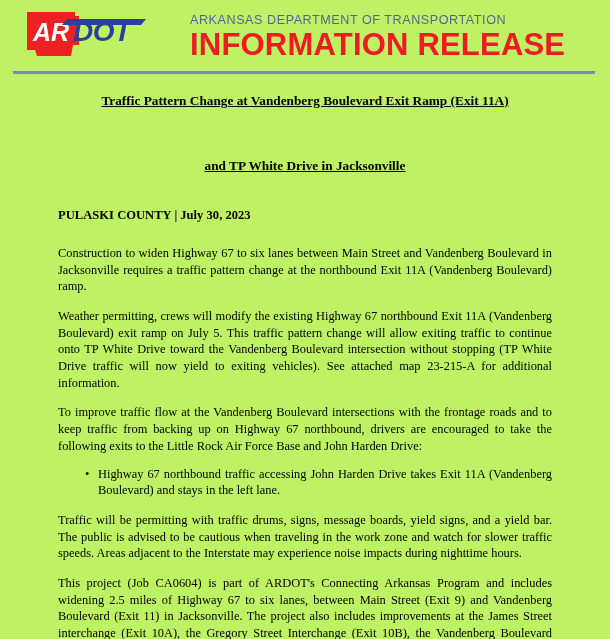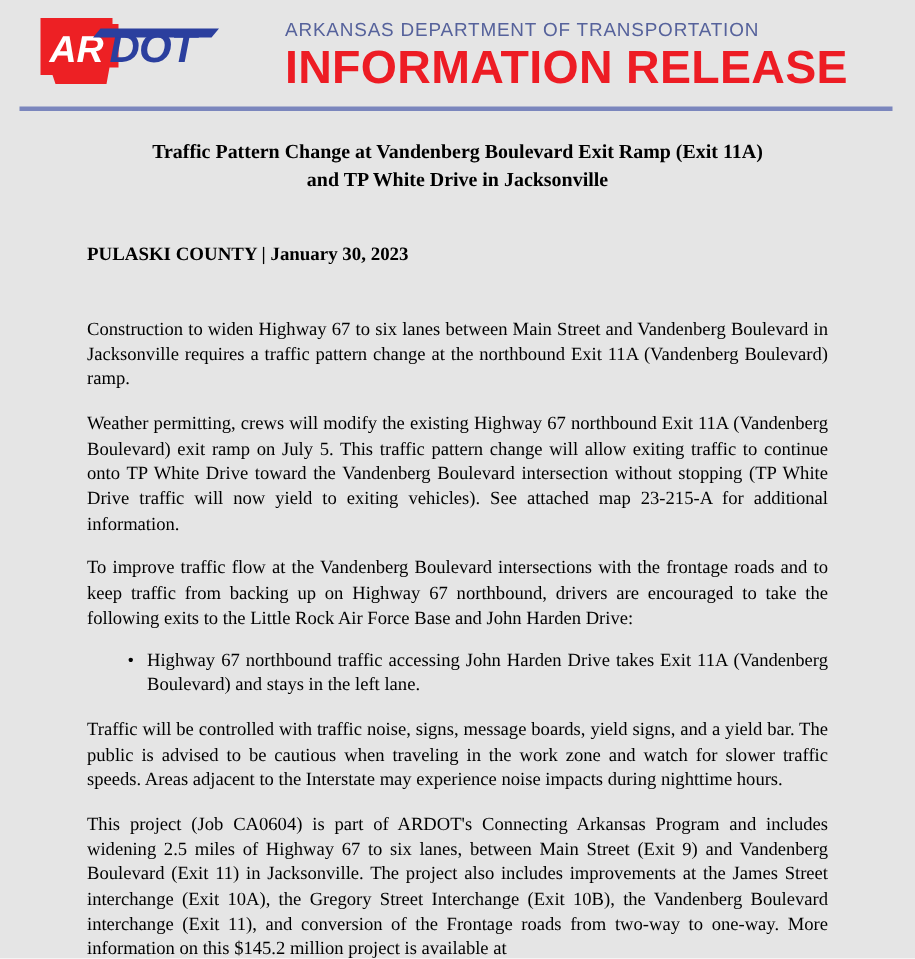--- a/index.html
+++ b/index.html
@@ -12,21 +12,21 @@
     height: 639px;
     overflow: hidden;
     font-family: "Liberation Serif", "DejaVu Serif", serif;
     color: #000000;
   }
 
   .page {
     position: relative;
     width: 610px;
     height: 639px;
-    background: #e5e5e5;
+    background: #bef264;
   }
 
   
   .masthead {
     position: relative;
     height: 62px;
     padding: 0;
   }
 
   .logo-wrap {
@@ -79,37 +79,38 @@
     width: 494px;
   }
 
   .doc-title {
     text-align: center;
     font-weight: bold;
     font-size: 13.3px;
     line-height: 1.42;
     margin: 0 0 0 0;
     padding: 0 2px;
+    text-decoration: underline;
   }
-  .doc-title .l2 { display: block; }
+  .doc-title .l2 { display: block; margin-top: 46px; }
 
   .dateline {
     font-weight: bold;
     font-size: 12.6px;
     margin-top: 31px;
     line-height: 1.3;
   }
 
   p.body-par {
     font-size: 12.4px;
     line-height: 1.345;
     text-align: justify;
     margin: 13px 0 0 0;
   }
-  p.body-par.first { margin-top: 34px; }
+  p.body-par.first { margin-top: 22px; }
 
   ul.exit-list {
     margin: 11px 0 12px 0;
     padding: 0 0 0 40px;
     list-style: none;
   }
   ul.exit-list li {
     font-size: 12.4px;
     line-height: 1.345;
     text-align: justify;
@@ -162,30 +163,30 @@
 
   <div class="rule"></div>
 
   <div class="content">
 
     <div class="doc-title">
       <span class="l1">Traffic Pattern Change at Vandenberg Boulevard Exit Ramp (Exit 11A)</span>
       <span class="l2">and TP White Drive in Jacksonville</span>
     </div>
 
-    <div class="dateline">PULASKI COUNTY | January 30, 2023</div>
+    <div class="dateline">PULASKI COUNTY | July 30, 2023</div>
 
     <p class="body-par first">Construction to widen Highway 67 to six lanes between Main Street and Vandenberg Boulevard in Jacksonville requires a traffic pattern change at the northbound Exit 11A (Vandenberg Boulevard) ramp.</p>
 
     <p class="body-par"><span>Weather permitting, crews will modify the existing Highway 67 northbound Exit 11A (Vandenberg Boulevard) exit ramp on </span><b>July 5.</b><span> This traffic pattern change will allow exiting traffic to continue onto TP White Drive toward the Vandenberg Boulevard intersection without stopping (TP White Drive traffic will now yield to exiting vehicles). See attached map 23-215-A for additional information.</span></p>
 
     <p class="body-par">To improve traffic flow at the Vandenberg Boulevard intersections with the frontage roads and to keep traffic from backing up on Highway 67 northbound, drivers are encouraged to take the following exits to the Little Rock Air Force Base and John Harden Drive:</p>
 
     <ul class="exit-list">
       <li><span>Highway 67 northbound traffic accessing </span><b>John Harden Drive</b><span> takes Exit 11A (Vandenberg Boulevard) and stays in the left lane.</span></li>
     </ul>
 
-    <p class="body-par"><span>Traffic will be controlled with traffic noise, signs, message boards, yield signs, and a yield bar. The public is advised to be cautious when traveling in the work zone </span><b>and watch for slower traffic speeds</b><span>. Areas adjacent to the Interstate may experience noise impacts during nighttime hours.</span></p>
+    <p class="body-par"><span>Traffic will be permitting with traffic drums, signs, message boards, yield signs, and a yield bar. The public is advised to be cautious when traveling in the work zone </span><b>and watch for slower traffic speeds</b><span>. Areas adjacent to the Interstate may experience noise impacts during nighttime hours.</span></p>
 
     <p class="body-par"><span>This project (Job CA0604) is part of A</span><span class="smallcaps">R</span><span>DOT's Connecting Arkansas Program and includes widening 2.5 miles of Highway 67 to six lanes, between Main Street (Exit 9) and Vandenberg Boulevard (Exit 11) in Jacksonville. The project also includes improvements at the James Street interchange (Exit 10A), the Gregory Street Interchange (Exit 10B), the Vandenberg Boulevard interchange (Exit 11), and conversion of the Frontage roads from two-way to one-way. More information on this $145.2 million project is available at </span></p>
 
   </div>
 </div>
 
 </body></html>

